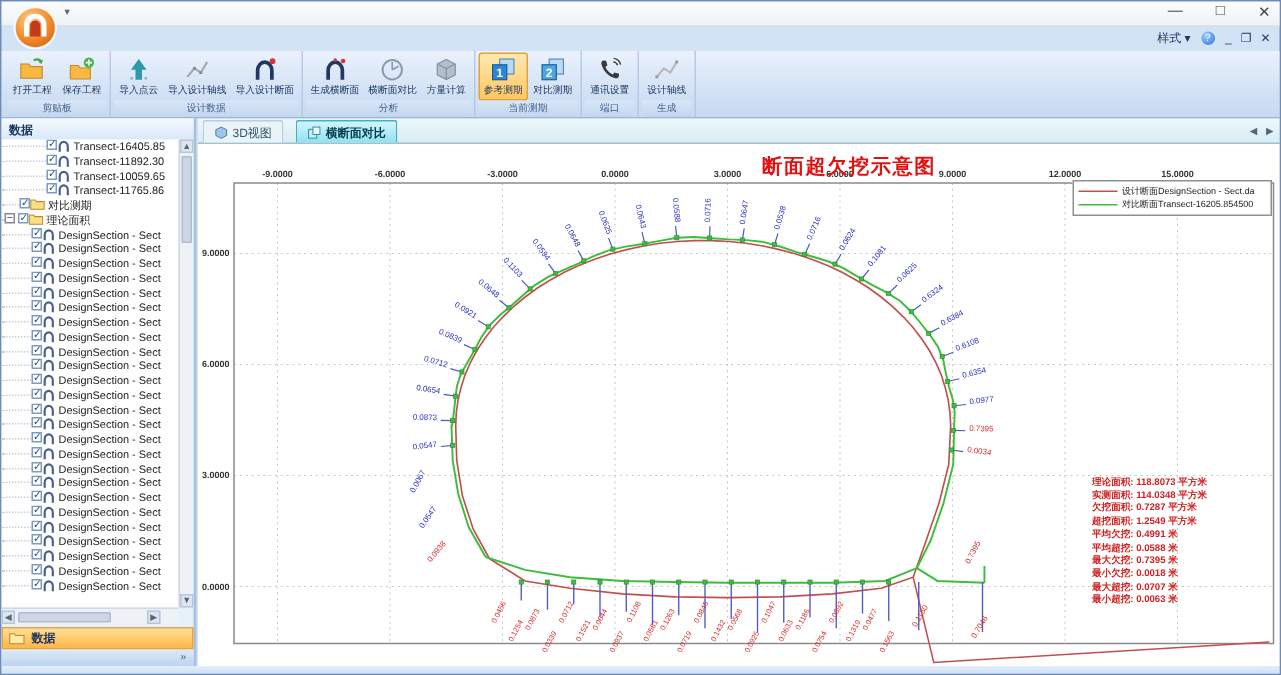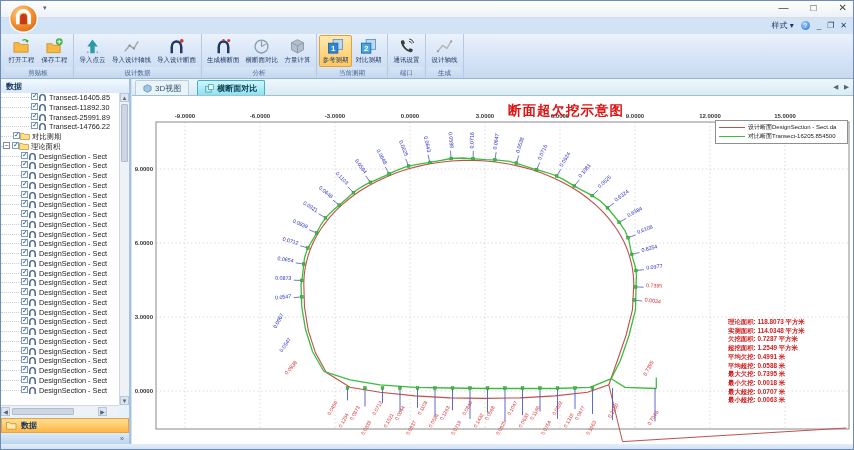--- a/index.html
+++ b/index.html
@@ -242,29 +242,29 @@
             <path d="M2 9 V5.2 a3 3.4 0 0 1 6 0 V9" fill="none" stroke="#44608c" stroke-width="1.6"></path>
           </svg>
           <span class="lbl">Transect-11892.30</span>
         </div>
         <div class="tree-row">
           <span style="display:inline-block;width:30px;flex:none;border-bottom:1px dotted #c8d0da;height:1px;margin-top:4px"></span>
           <span class="cb"></span>
           <svg width="9" height="9" viewBox="0 0 10 10">
             <path d="M2 9 V5.2 a3 3.4 0 0 1 6 0 V9" fill="none" stroke="#44608c" stroke-width="1.6"></path>
           </svg>
-          <span class="lbl">Transect-25991.89</span>
+          <span class="lbl">Transect-10059.65</span>
         </div>
         <div class="tree-row">
           <span style="display:inline-block;width:30px;flex:none;border-bottom:1px dotted #c8d0da;height:1px;margin-top:4px"></span>
           <span class="cb"></span>
           <svg width="9" height="9" viewBox="0 0 10 10">
             <path d="M2 9 V5.2 a3 3.4 0 0 1 6 0 V9" fill="none" stroke="#44608c" stroke-width="1.6"></path>
           </svg>
-          <span class="lbl">Transect-14766.22</span>
+          <span class="lbl">Transect-11765.86</span>
         </div>
         <div class="tree-row">
           <span style="display:inline-block;width:12px;flex:none;border-bottom:1px dotted #c8d0da;height:1px;margin-top:4px"></span>
           <span class="cb"></span>
           <svg width="10" height="8" viewBox="0 0 11 9">
             <path d="M0.5 1.5 h3.2 l1 1.2 h5.8 v5.8 h-10 z" fill="#ffdf86" stroke="#b98a2e" stroke-width="0.8"></path>
           </svg>
           <span class="lbl">对比测期</span>
         </div>
         <div class="tree-row">

